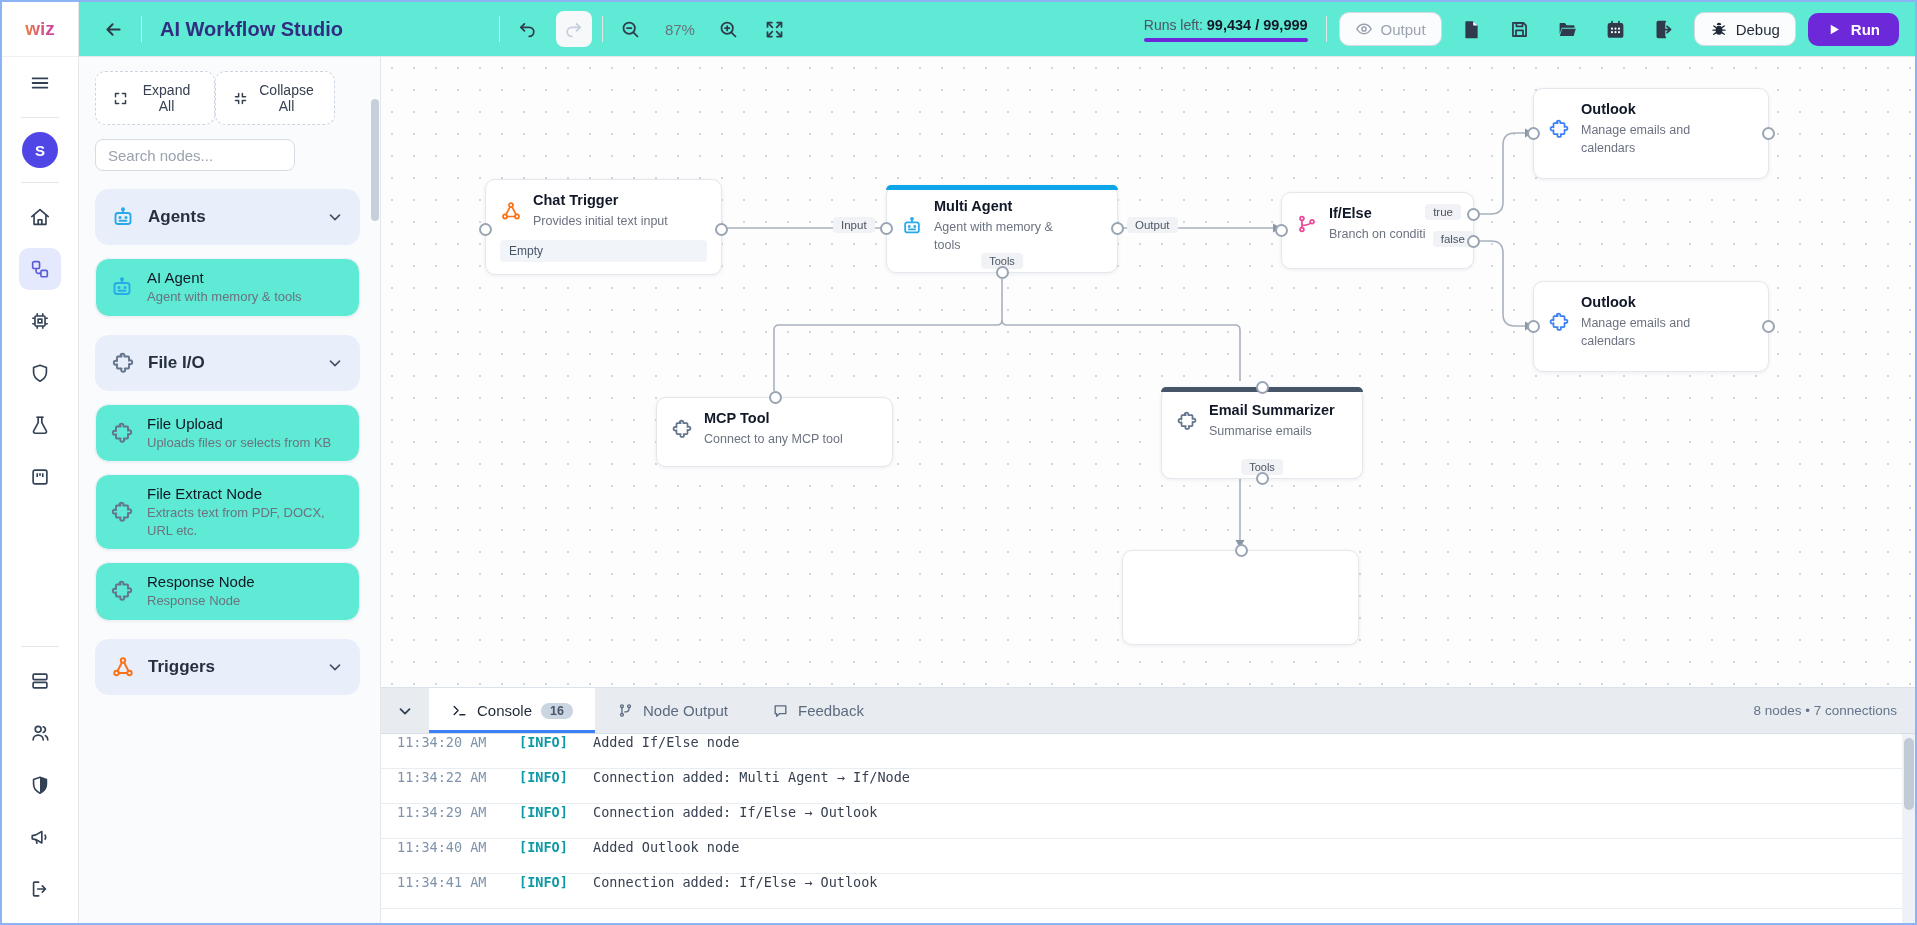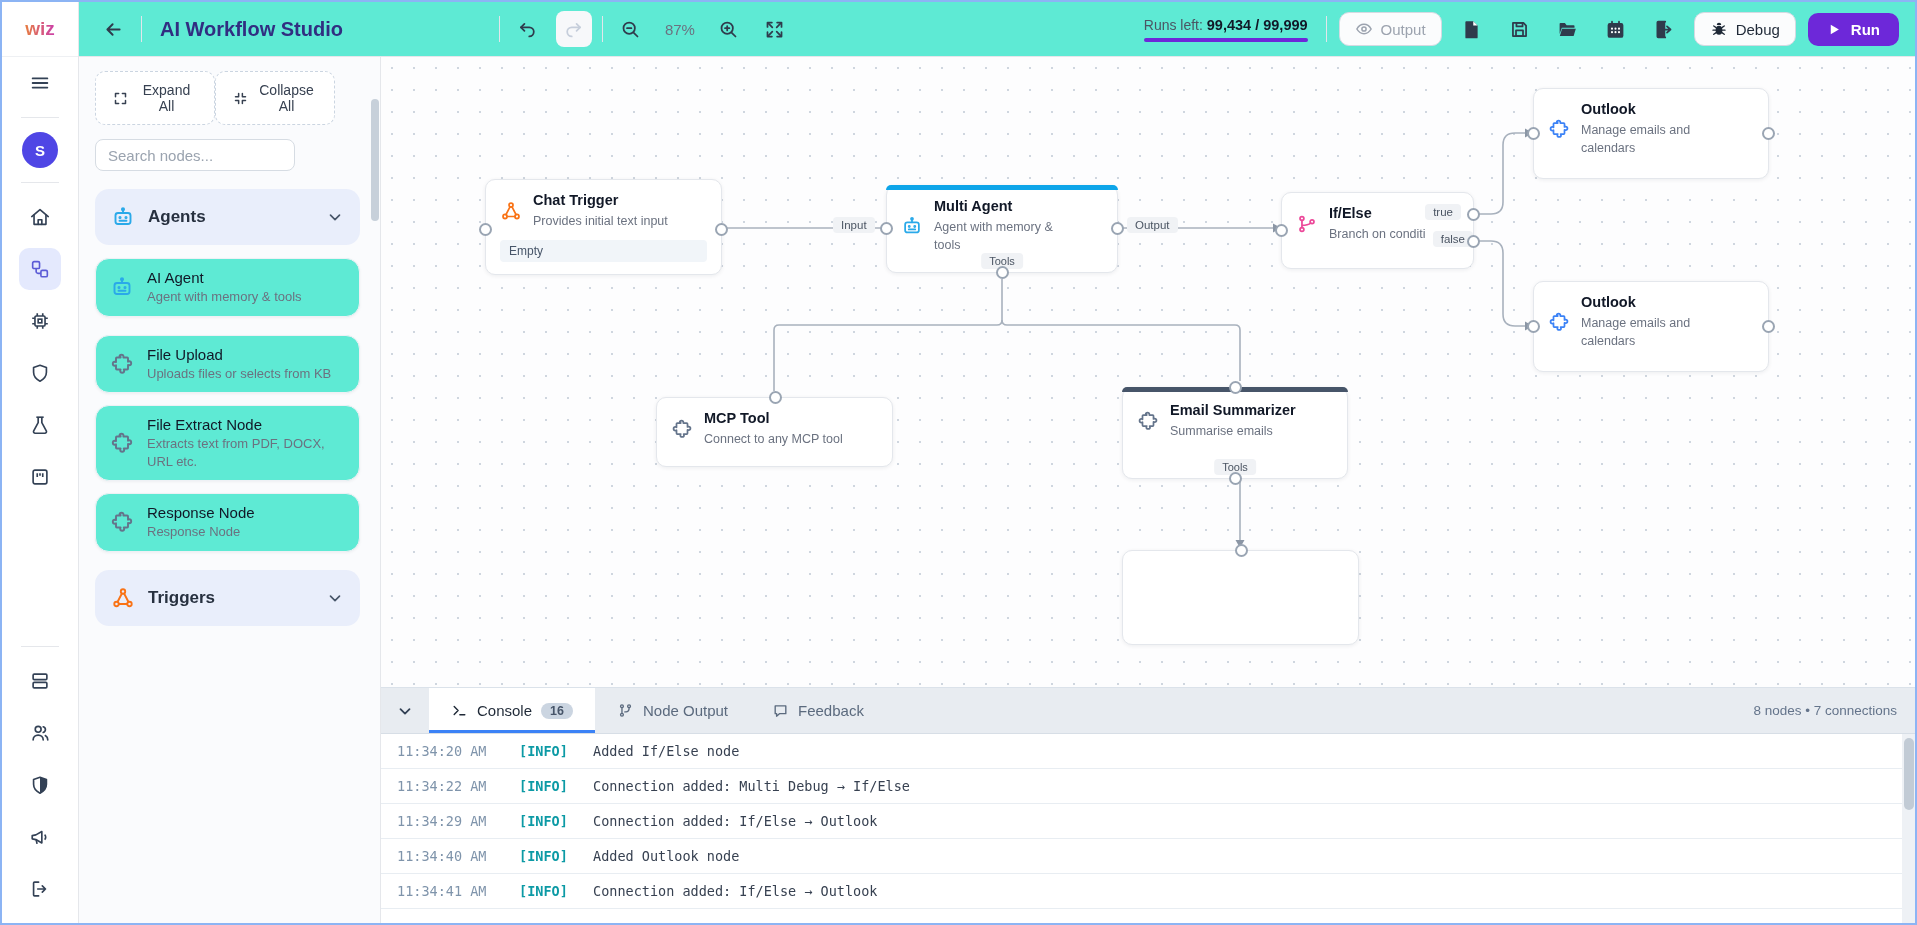--- a/index.html
+++ b/index.html
@@ -81,21 +81,21 @@
   .console { height: 240px; border-top: 1px solid #dbe2ea; background: #fff; display: flex; flex-direction: column; }
   .tabbar { height: 46px; background: #e8ecf1; border-bottom: 1px solid #d7dee6; display: flex; align-items: stretch; flex-shrink: 0; }
   .collapse-btn { width: 48px; border: none; background: transparent; color: #334155; display: flex; align-items: center; justify-content: center; cursor: pointer; }
   .collapse-btn svg { width: 18px; height: 18px; }
   .tab { display: flex; align-items: center; gap: 9px; padding: 0 22px; font-size: 15px; color: #5b6a7e; background: transparent; border: none; cursor: pointer; font-family: inherit; }
   .tab svg { width: 17px; height: 17px; }
   .tab.active { background: #fff; color: #1f2937; box-shadow: inset 0 -3px 0 #3b82f6; }
   .badge { background: #cbd5e1; color: #475569; border-radius: 10px; padding: 1px 9px; font-size: 12.5px; font-weight: bold; }
   .tab-status { margin-left: auto; align-self: center; padding-right: 18px; color: #64748b; font-size: 13.5px; }
   .logs { flex: 1; position: relative; overflow: hidden; font-family: "DejaVu Sans Mono", monospace; font-size: 13.5px; }
-  .log-row { height: 35px; display: flex; align-items: center; gap: 18px; padding: 0 16px; border-bottom: 1px solid #e8edf2; }
+  .log-row { height: 35px; display: flex; align-items: flex-start; gap: 18px; padding: 0 16px; border-bottom: 1px solid #e8edf2; }
   .log-time { color: #7f94ab; width: 104px; flex-shrink: 0; }
   .log-level { color: #0c9aa5; font-weight: bold; width: 56px; flex-shrink: 0; }
   .log-msg { color: #374151; }
   .logs-track { position: absolute; right: 0; top: 0; bottom: 0; width: 13px; background: #eef1f5; }
   .logs-thumb { position: absolute; right: 1.5px; top: 4px; width: 10px; height: 72px; background: #c2cbd5; border-radius: 5px; cursor: pointer; }
 </style>
 </head>
 <body>
 
 <div class="window">
@@ -336,20 +336,29 @@
               <circle cx="15" cy="12.5" r=".6" fill="#2aa9e9"></circle>
               <path d="M8.5 15.8h7"></path>
             </svg>
           <div>
               <div class="it">AI Agent</div>
               <div class="id2">Agent with memory &amp; tools</div>
             </div>
         </div>
         <div class="sec-gap"></div>
 
+        <div class="cat-card">
+          <svg class="cat-icon" viewBox="0 0 24 24" fill="none" stroke="#64748b" stroke-width="1.9" stroke-linejoin="round">
+              <path d="M9.5 4.8a2 2 0 0 1 4 0c0 .4-.1.7-.1.7h3.8a.8.8 0 0 1 .8.8v3.4s.8-.4 1.2-.4a2 2 0 0 1 0 4c-.4 0-1.2-.4-1.2-.4v3.8a.8.8 0 0 1-.8.8h-3.4s.4.8.4 1.2a2 2 0 0 1-4 0c0-.4.4-1.2.4-1.2H6.8a.8.8 0 0 1-.8-.8v-3.4s-.8.4-1.2.4a2 2 0 0 1 0-4c.4 0 1.2.4 1.2.4V6.3a.8.8 0 0 1 .8-.8h3.8s-.1-.3-.1-.7z"></path>
+            </svg>
+          <span class="cat-label">File I/O</span>
+          <svg class="chev" viewBox="0 0 24 24" fill="none" stroke="currentColor" stroke-width="2.2" stroke-linecap="round" stroke-linejoin="round">
+              <path d="M6 9.5l6 6 6-6"></path>
+            </svg>
+        </div>
         <div class="item-card">
           <svg class="item-icon" viewBox="0 0 24 24" fill="none" stroke="currentColor" stroke-width="1.9" stroke-linejoin="round">
               <path d="M9.5 4.8a2 2 0 0 1 4 0c0 .4-.1.7-.1.7h3.8a.8.8 0 0 1 .8.8v3.4s.8-.4 1.2-.4a2 2 0 0 1 0 4c-.4 0-1.2-.4-1.2-.4v3.8a.8.8 0 0 1-.8.8h-3.4s.4.8.4 1.2a2 2 0 0 1-4 0c0-.4.4-1.2.4-1.2H6.8a.8.8 0 0 1-.8-.8v-3.4s-.8.4-1.2.4a2 2 0 0 1 0-4c.4 0 1.2.4 1.2.4V6.3a.8.8 0 0 1 .8-.8h3.8s-.1-.3-.1-.7z"></path>
             </svg>
           <div>
               <div class="it">File Upload</div>
               <div class="id2">Uploads files or selects from KB</div>
             </div>
         </div>
         <div class="item-card">
@@ -501,21 +510,21 @@
                   <path d="M9.5 4.8a2 2 0 0 1 4 0c0 .4-.1.7-.1.7h3.8a.8.8 0 0 1 .8.8v3.4s.8-.4 1.2-.4a2 2 0 0 1 0 4c-.4 0-1.2-.4-1.2-.4v3.8a.8.8 0 0 1-.8.8h-3.4s.4.8.4 1.2a2 2 0 0 1-4 0c0-.4.4-1.2.4-1.2H6.8a.8.8 0 0 1-.8-.8v-3.4s-.8.4-1.2.4a2 2 0 0 1 0-4c.4 0 1.2.4 1.2.4V6.3a.8.8 0 0 1 .8-.8h3.8s-.1-.3-.1-.7z"></path>
                 </svg>
               <div>
                   <div class="ntitle">MCP Tool</div>
                   <div class="ndesc">Connect to any MCP tool</div>
                 </div>
             </div>
             <span class="port" style="left:50%;margin-left:-6px;top:-7px;"></span>
           </div>
 
-          <div class="node" style="left:741px;top:330px;width:226px;height:92px;">
+          <div class="node" style="left:780px;top:330px;width:202px;height:92px;">
             <div class="accent dark"></div>
             <div class="node-body" style="padding-top:10px;">
               <svg class="nicon" viewBox="0 0 24 24" fill="none" stroke="#64748b" stroke-width="1.9" stroke-linejoin="round">
                   <path d="M9.5 4.8a2 2 0 0 1 4 0c0 .4-.1.7-.1.7h3.8a.8.8 0 0 1 .8.8v3.4s.8-.4 1.2-.4a2 2 0 0 1 0 4c-.4 0-1.2-.4-1.2-.4v3.8a.8.8 0 0 1-.8.8h-3.4s.4.8.4 1.2a2 2 0 0 1-4 0c0-.4.4-1.2.4-1.2H6.8a.8.8 0 0 1-.8-.8v-3.4s-.8.4-1.2.4a2 2 0 0 1 0-4c.4 0 1.2.4 1.2.4V6.3a.8.8 0 0 1 .8-.8h3.8s-.1-.3-.1-.7z"></path>
                 </svg>
               <div>
                   <div class="ntitle">Email Summarizer</div>
                   <div class="ndesc">Summarise emails</div>
                 </div>
             </div>
@@ -565,21 +574,21 @@
           </div>
           <div class="logs">
             <div class="log-row">
               <span class="log-time">11:34:20 AM</span>
               <span class="log-level">[INFO]</span>
               <span class="log-msg">Added If/Else node</span>
             </div>
             <div class="log-row">
               <span class="log-time">11:34:22 AM</span>
               <span class="log-level">[INFO]</span>
-              <span class="log-msg">Connection added: Multi Debug → If/Else</span>
+              <span class="log-msg">Connection added: Multi Agent → If/Node</span>
             </div>
             <div class="log-row">
               <span class="log-time">11:34:29 AM</span>
               <span class="log-level">[INFO]</span>
               <span class="log-msg">Connection added: If/Else → Outlook</span>
             </div>
             <div class="log-row">
               <span class="log-time">11:34:40 AM</span>
               <span class="log-level">[INFO]</span>
               <span class="log-msg">Added Outlook node</span>

